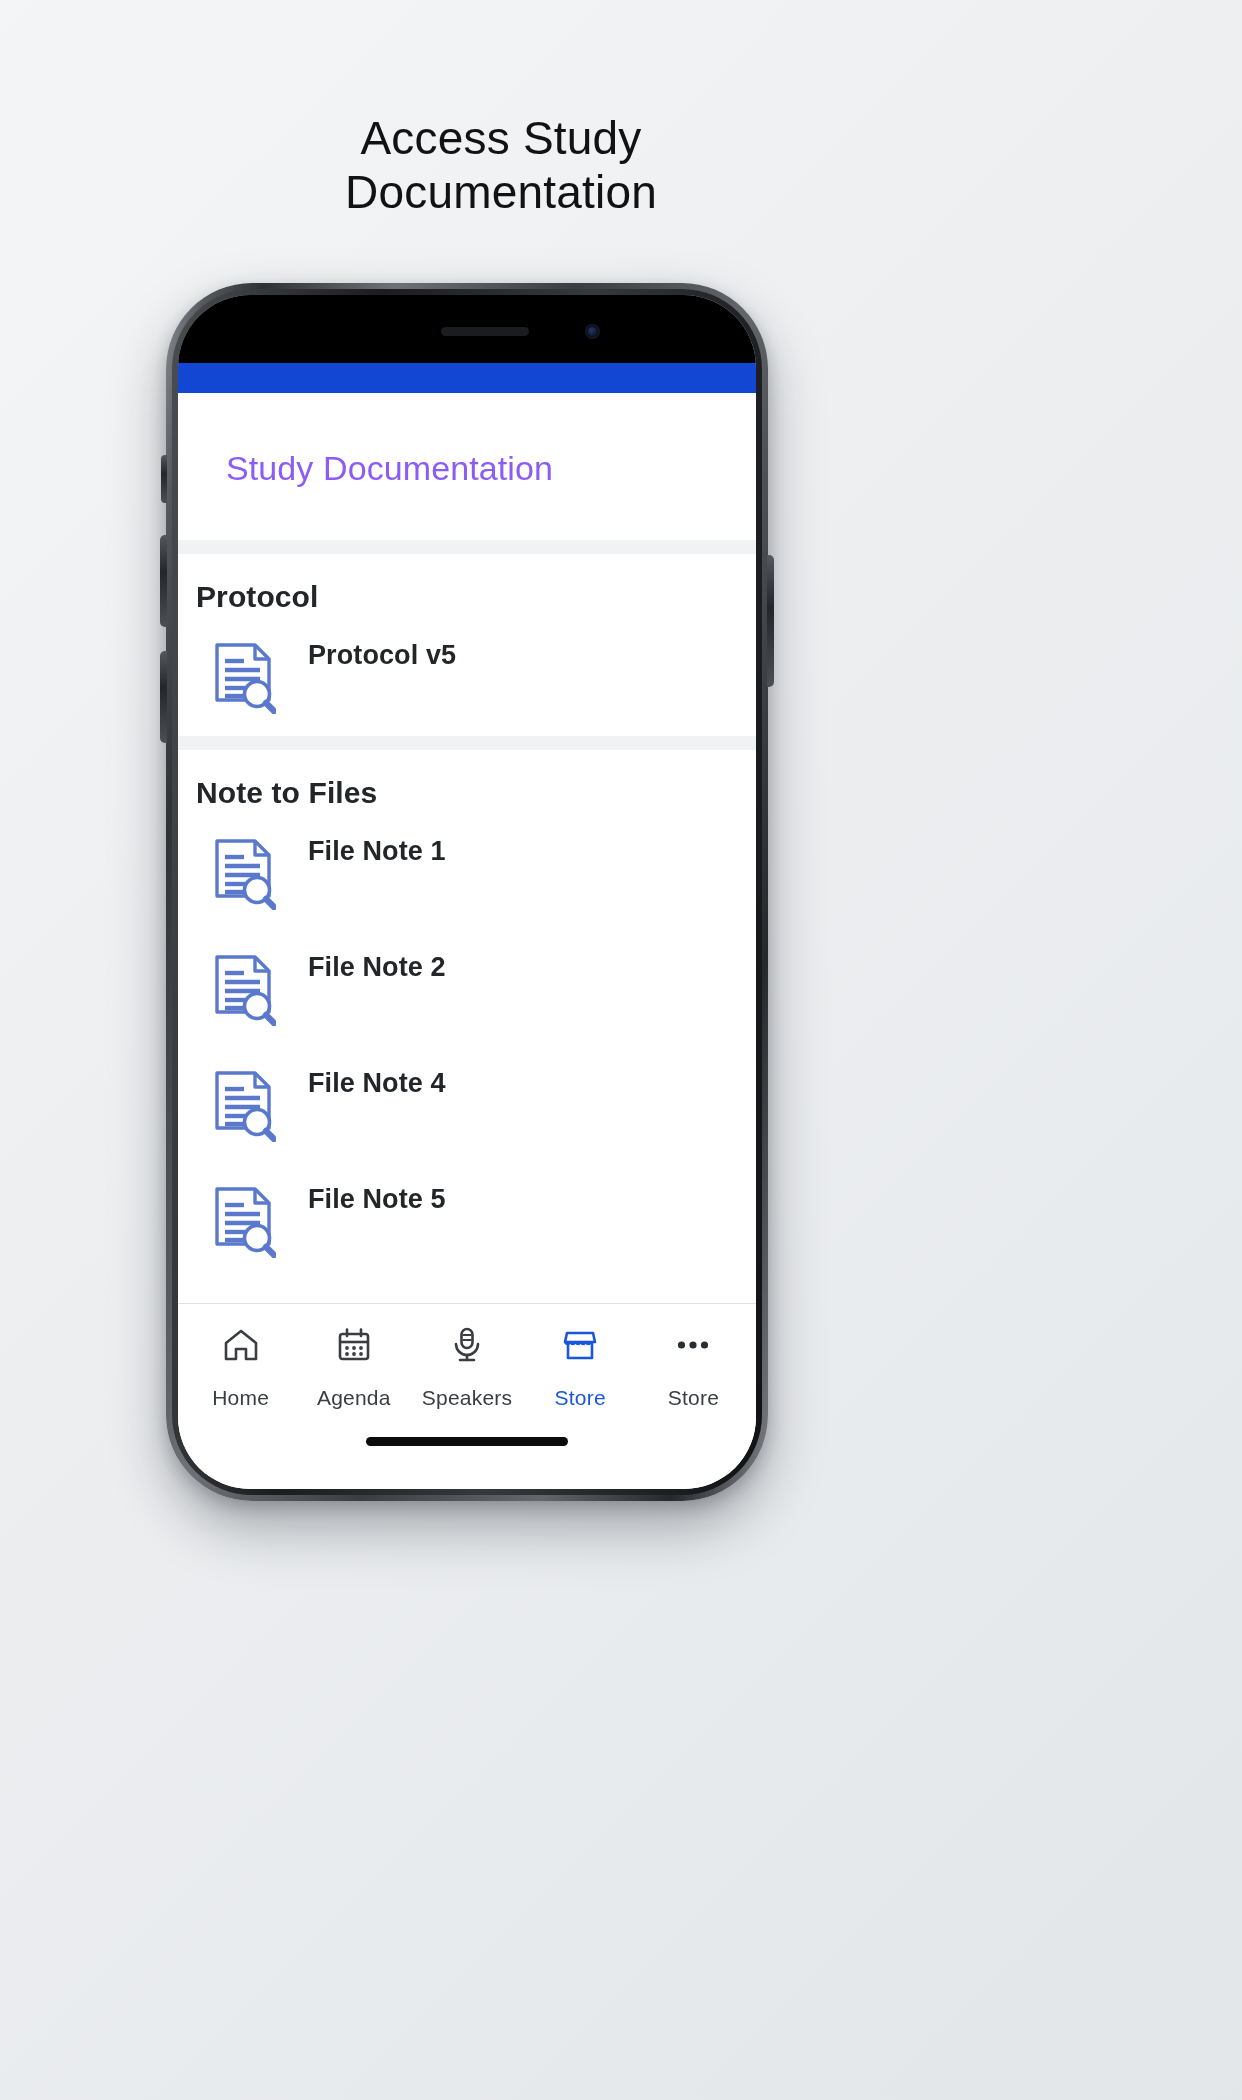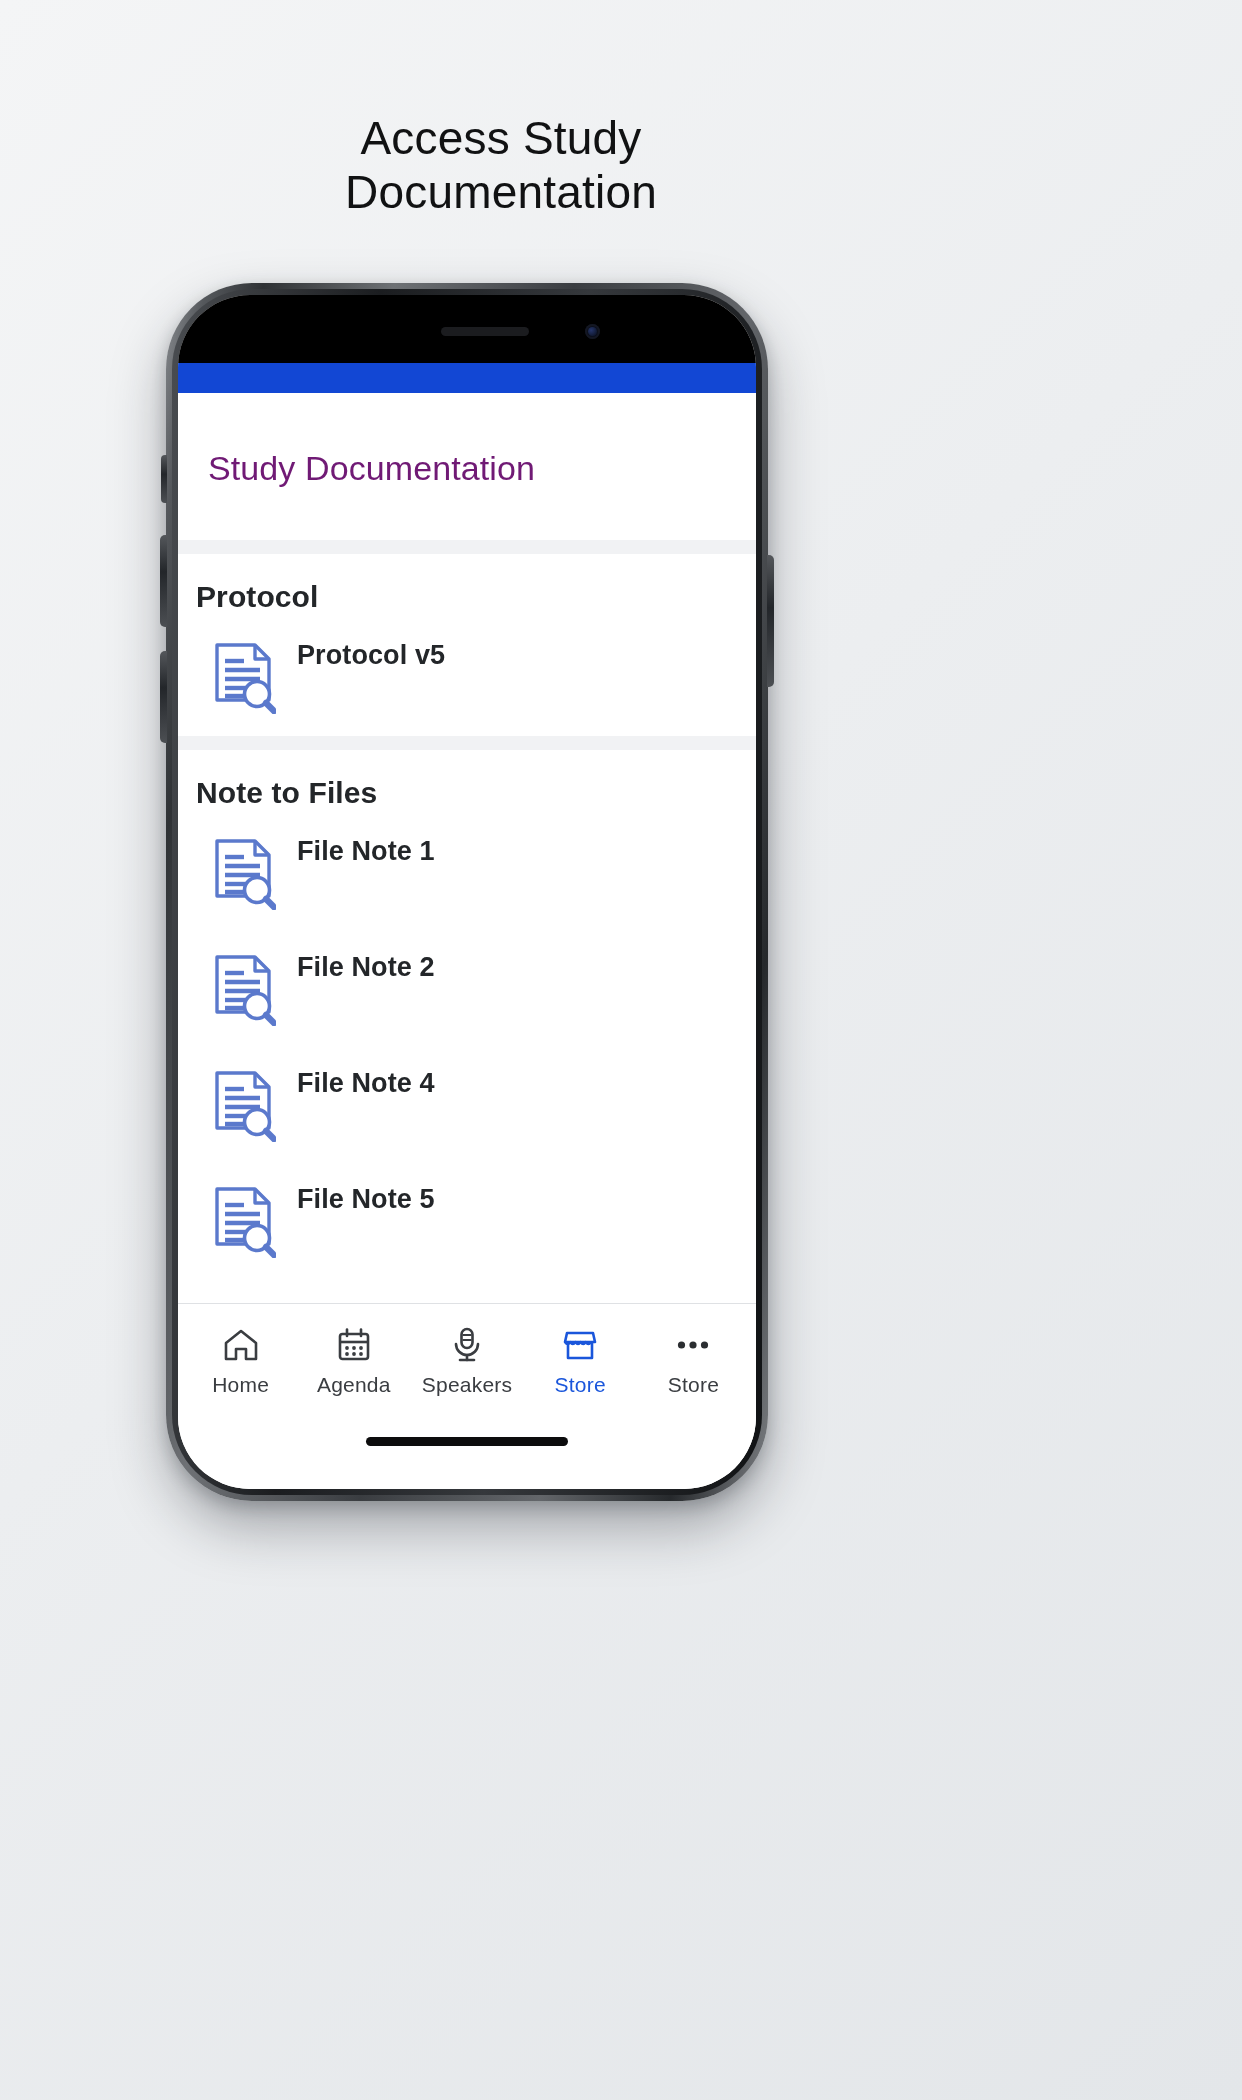--- a/index.html
+++ b/index.html
@@ -133,22 +133,23 @@
 
   
   .app-header {
     background: #ffffff;
     padding: 56px 0 52px 30px;
     flex: 0 0 auto;
   }
   .app-title {
     font-size: 34px;
     font-weight: 400;
-    color: #701a75;
+    color: #8b5cf6;
     letter-spacing: 0.1px;
+    margin-left: 18px;
   }
 
   .section-gap {
     height: 14px;
     background: #f1f2f4;
     flex: 0 0 auto;
   }
 
   
   .content {
@@ -163,21 +164,21 @@
     font-size: 30px;
     font-weight: 700;
     color: #232629;
     padding: 26px 0 6px 18px;
     letter-spacing: 0.1px;
   }
 
   .doc-row {
     display: flex;
     align-items: center;
-    gap: 21px;
+    gap: 32px;
     padding: 16px 0 16px 36px;
     min-height: 116px;
   }
   .doc-icon {
     flex: 0 0 auto;
     width: 62px;
     height: 72px;
     display: block;
   }
   .doc-label {
@@ -197,21 +198,21 @@
     display: flex;
     align-items: flex-start;
     justify-content: space-around;
     padding: 22px 6px 0 6px;
     height: 112px;
   }
   .tab {
     display: flex;
     flex-direction: column;
     align-items: center;
-    gap: 9px;
+    gap: 22px;
     flex: 1 1 0;
   }
   .tab-icon { width: 38px; height: 38px; display: block; }
   .tab-label {
     font-size: 21px;
     color: #3a3d41;
     letter-spacing: 0.2px;
   }
   .tab.active .tab-label { color: #1a56db; }
 

